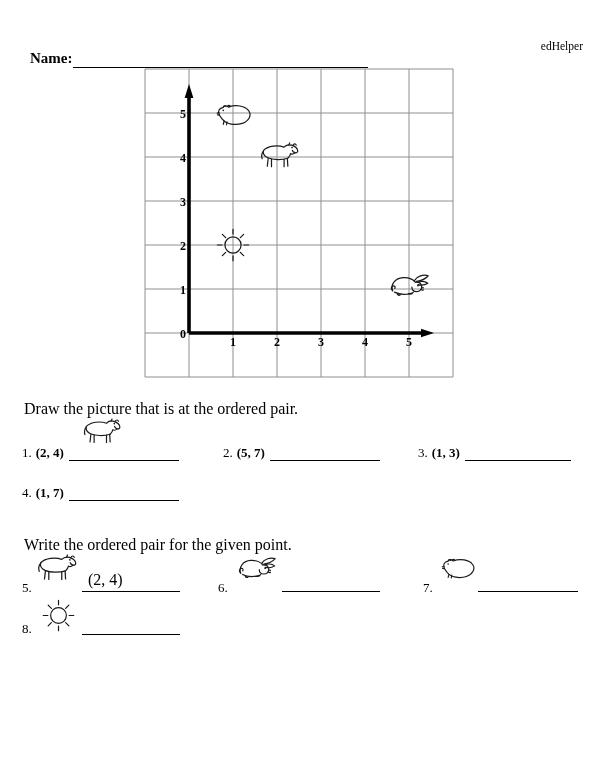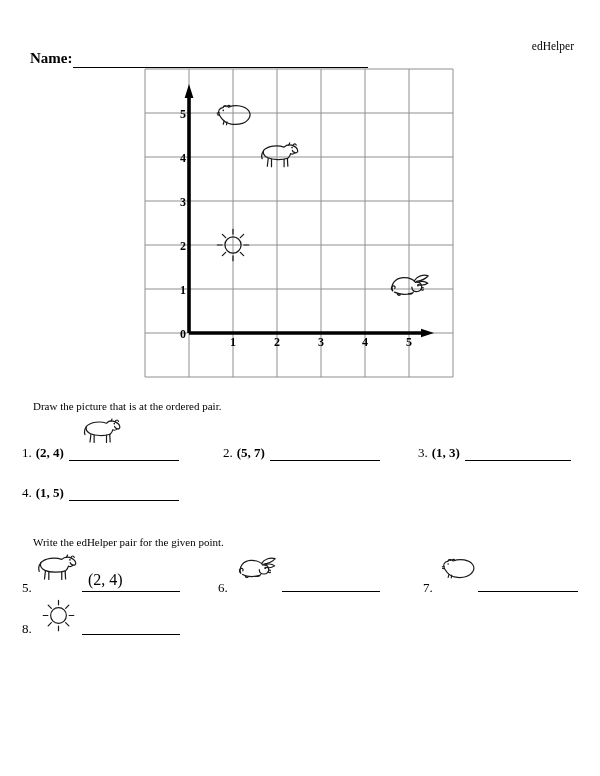--- a/index.html
+++ b/index.html
@@ -1,29 +1,29 @@
 <!DOCTYPE html>
 <html><head>
 <meta charset="utf-8">
 <style>
   html,body{margin:0;padding:0;}
   body{width:600px;height:776px;background:#ffffff;position:relative;overflow:hidden;
        font-family:"Liberation Serif", serif;color:#000;}
   .page{position:absolute;inset:0;}
-  .brand{position:absolute;top:40px;right:26px;font-size:11.5px;}
+  .brand{position:absolute;top:40px;right:17px;font-size:11.5px;}
   .name-label{position:absolute;left:30px;top:50px;font-size:15px;font-weight:bold;}
   .name-line{position:absolute;left:73px;top:51px;width:295px;height:16px;border-bottom:1.6px solid #000;}
   .grid-svg{position:absolute;left:145px;top:69px;overflow:visible;}
   .gridline{stroke:#8f8f8f;stroke-width:1;}
   .axis{stroke:#000;stroke-width:3.6;}
   .axis-head{fill:#000;stroke:none;}
   .ticktext{font-family:"Liberation Serif",serif;font-size:12px;font-weight:bold;fill:#000;}
   .ink{stroke:#1a1a1a;fill:none;stroke-width:1.3;stroke-linecap:round;stroke-linejoin:round;}
   .dot{fill:#1a1a1a;stroke:none;}
-  .instr{position:absolute;left:33px;font-size:11px;}
+  .instr{position:absolute;left:24px;font-size:16px;}
   .qicon{position:absolute;overflow:visible;}
   .qitem{position:absolute;display:flex;align-items:flex-end;height:15px;font-size:13px;}
   .qnum{margin-right:4px;}
   .qpair{font-weight:bold;margin-right:5px;}
   .blank{display:inline-block;border-bottom:1.4px solid #000;height:15px;}
   .abs-num{position:absolute;font-size:13px;}
   .blank-abs{position:absolute;height:14px;border-bottom:1.4px solid #000;}
   .answer{position:absolute;font-size:16px;}
   .defs-svg{position:absolute;width:0;height:0;}
 </style>
@@ -135,25 +135,25 @@
     <span class="qpair">(5, 7)</span>
     <span class="blank" style="width:110px;"></span>
   </div>
   <div class="qitem" style="left:418px;top:446px;">
     <span class="qnum">3.</span>
     <span class="qpair">(1, 3)</span>
     <span class="blank" style="width:106px;"></span>
   </div>
   <div class="qitem" style="left:22px;top:486px;">
     <span class="qnum">4.</span>
-    <span class="qpair">(1, 5)</span>
+    <span class="qpair">(1, 7)</span>
     <span class="blank" style="width:110px;"></span>
   </div>
 
-  <div class="instr" style="top:536px;">Write the edHelper pair for the given point.</div>
+  <div class="instr" style="top:536px;">Write the ordered pair for the given point.</div>
 
   <div>
     <span class="abs-num" style="left:22px;top:580px;">5.</span>
     <svg class="qicon" style="left:33px;top:553px;" width="46" height="29">
       <use href="#cow" xlink:href="#cow"></use>
     </svg>
     <div class="blank-abs" style="left:82px;top:577px;width:98px;"></div>
     <div class="answer" style="left:88px;top:571px;">(2, 4)</div>
   </div>
 

